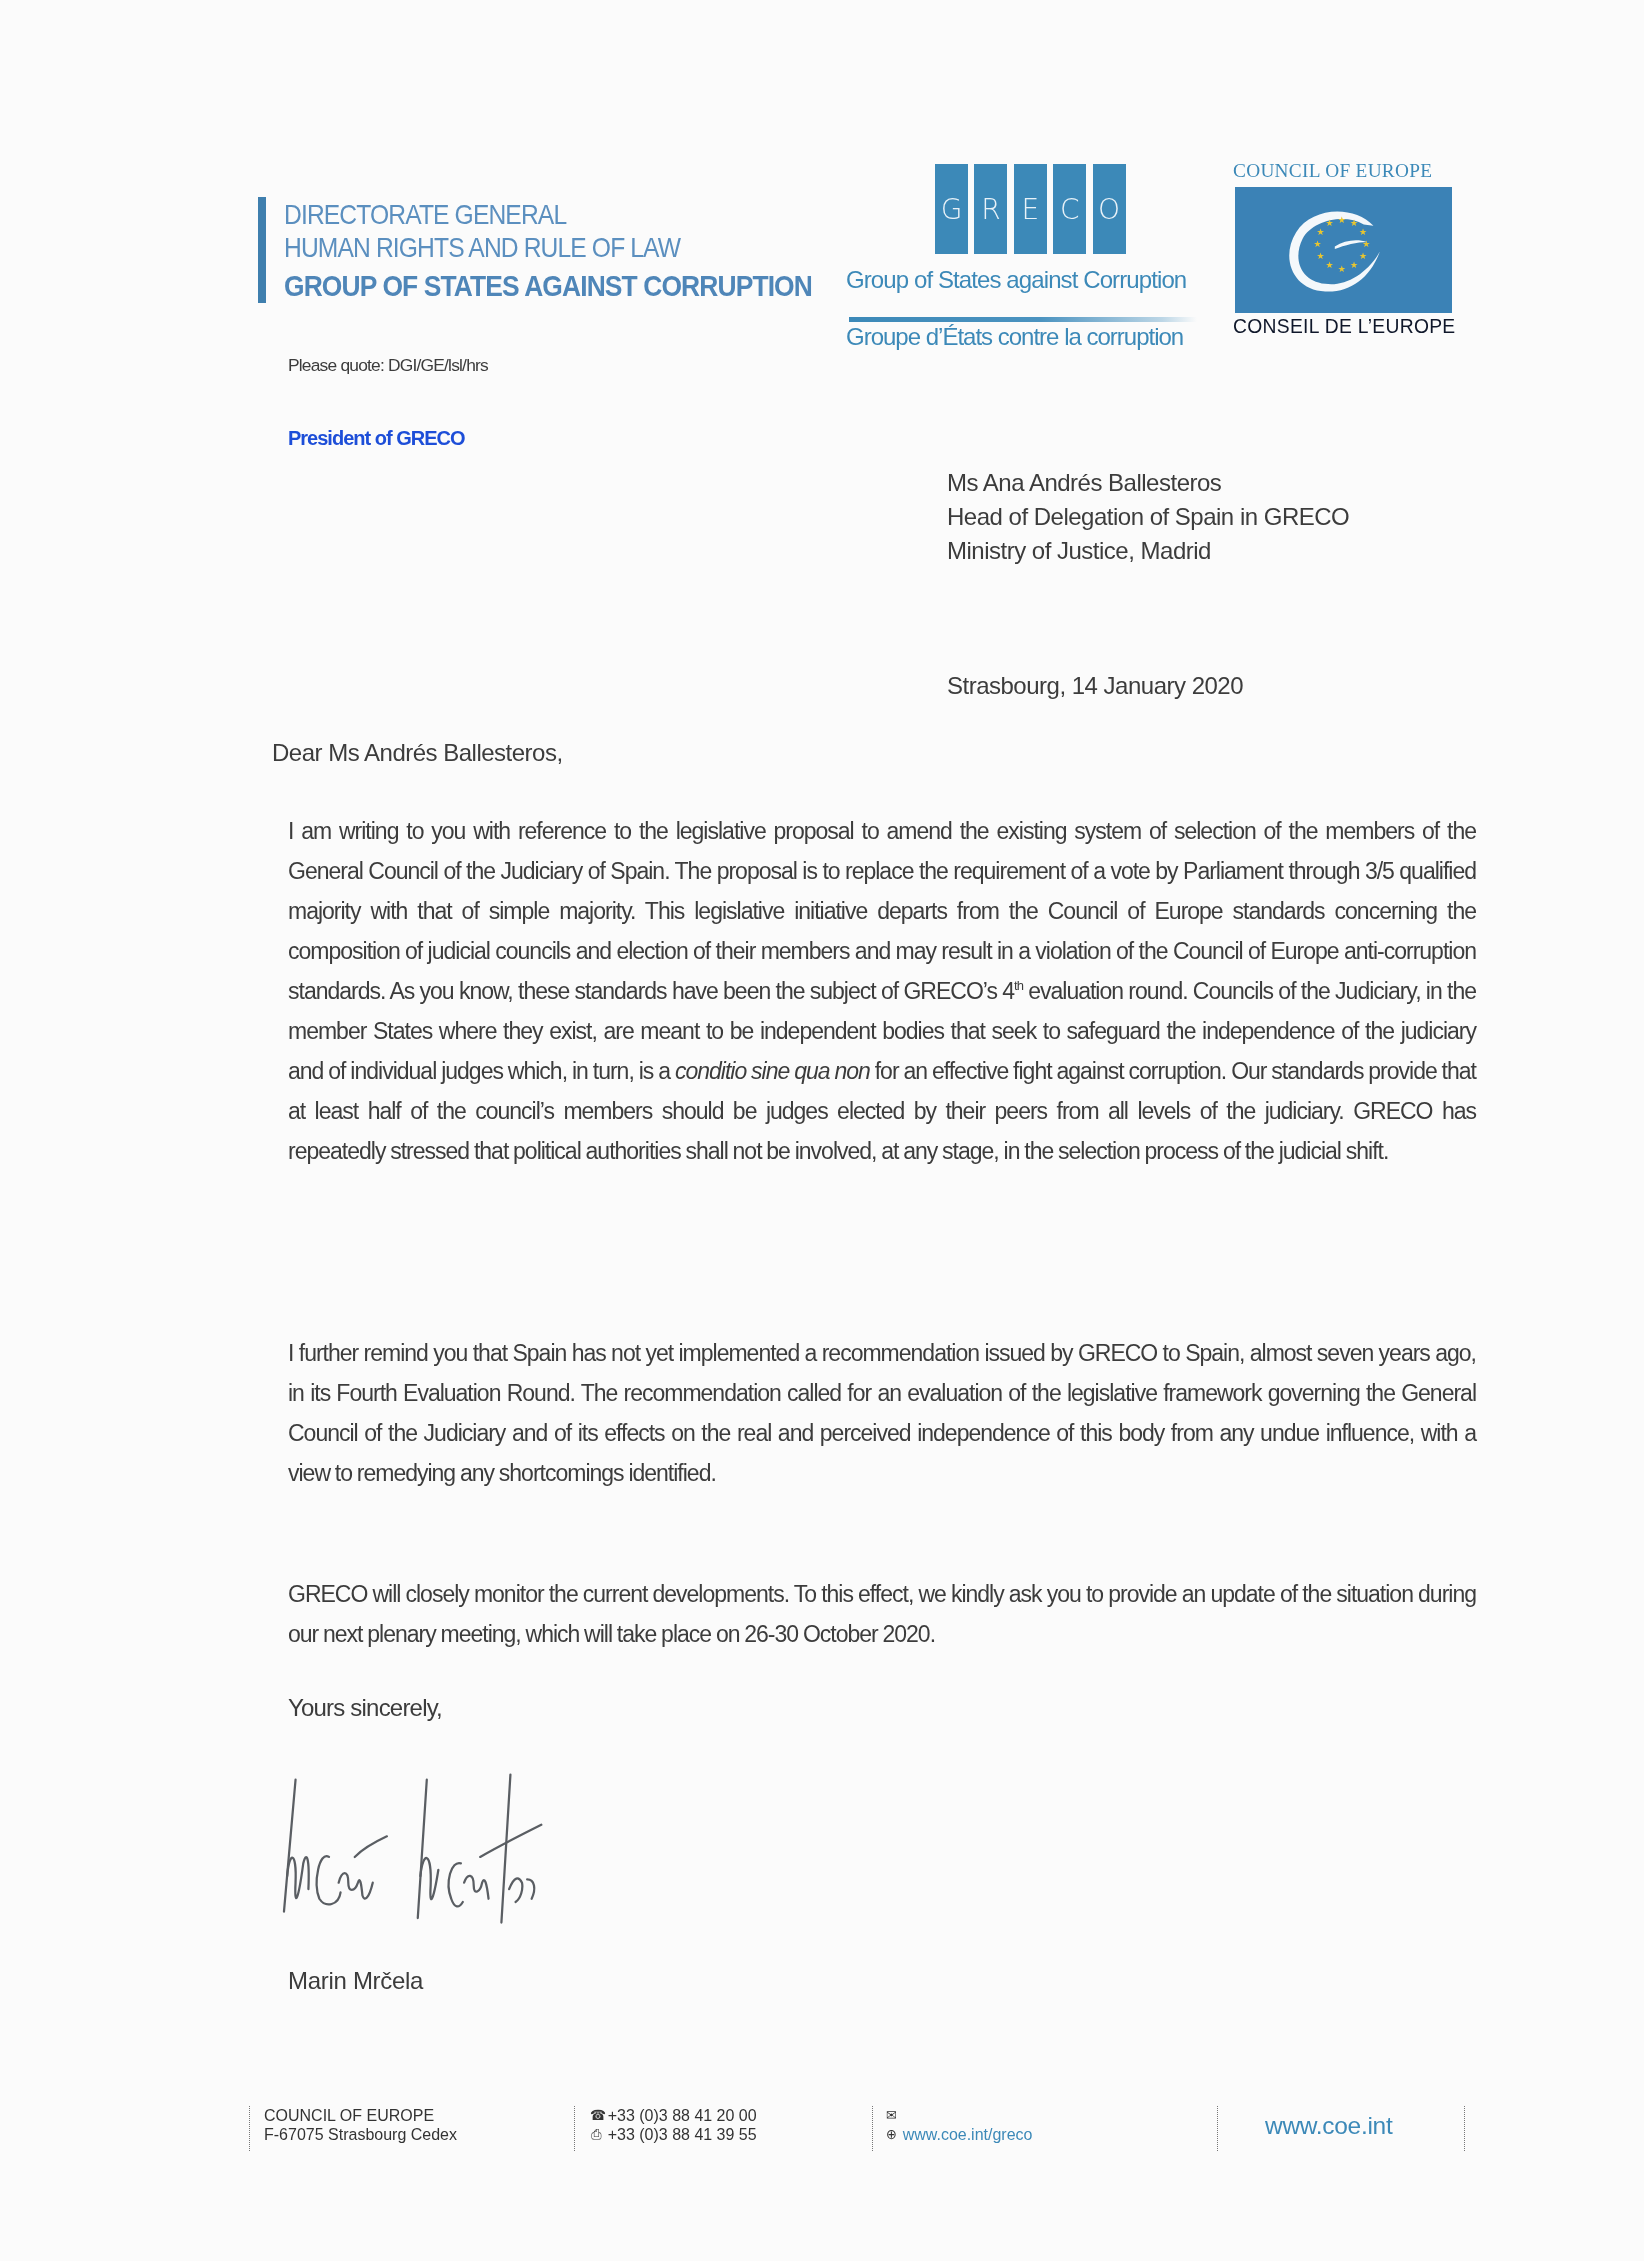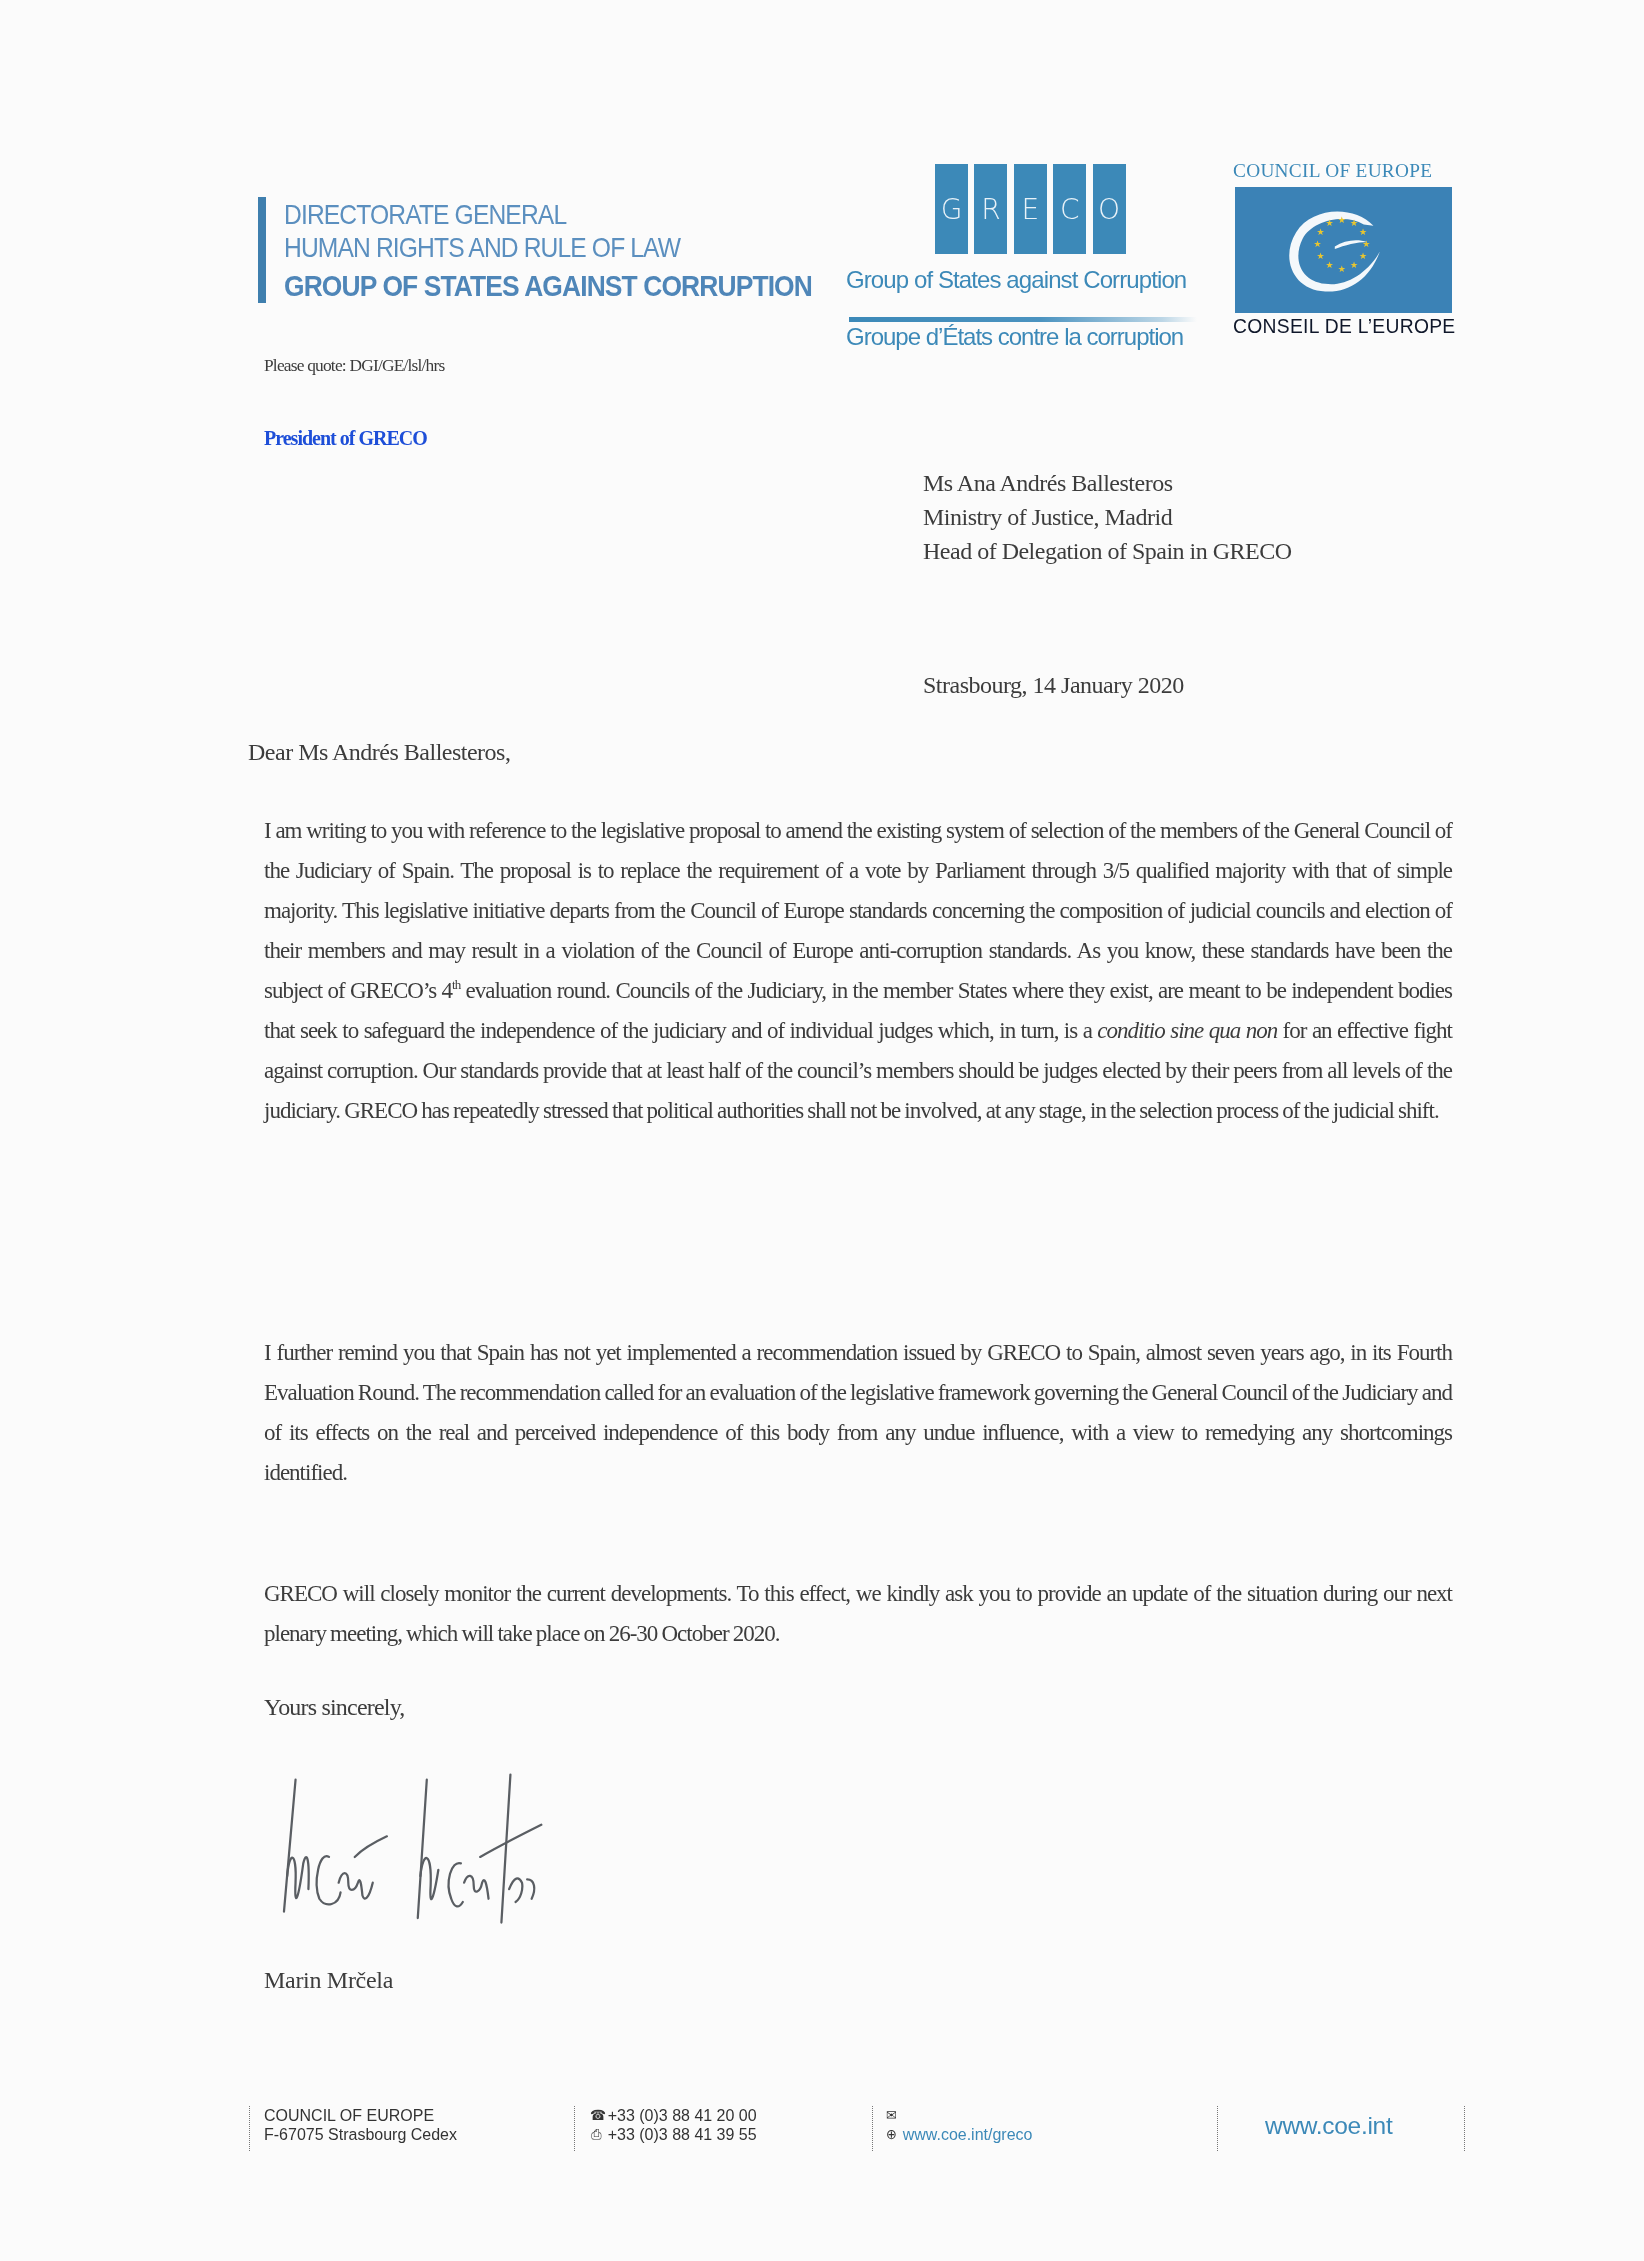--- a/index.html
+++ b/index.html
@@ -28,21 +28,21 @@
     .greco-rule { left: 849px; top: 317px; width: 348px; height: 4.5px; background: linear-gradient(90deg, #3c89b8 0%, #4b93c0 55%, #bcd6e6 90%, #fbfbfb 100%); }
     .greco-fr { left: 846px; top: 309px; color: #3c89b8; font-size: 24px; letter-spacing: -1px; white-space: nowrap; }
     .greco-fr-text { position: absolute; top: 14px; }
 
     
     .coe-top { left: 1233px; top: 160px; color: #3c89b8; font-family: "Liberation Serif", serif; font-size: 19.3px; letter-spacing: 0.3px; white-space: nowrap; }
     .coe-flag { left: 1235px; top: 187px; width: 217px; height: 126px; background: #3b82b6; }
     .coe-bot { left: 1233px; top: 316px; color: #0f172a; font-family: Liberation Sans, sans-serif; font-size: 19.3px; letter-spacing: 0.3px; white-space: nowrap; }
 
     
-    .txt { font-family: Liberation Serif, serif; color: #3c3c3c; }
+    .txt { font-family: Liberation Sans, sans-serif; color: #3c3c3c; margin-left: 24px; }
     .quote { left: 264px; top: 355px; font-size: 17.4px; letter-spacing: -0.8px; }
     .president { left: 264px; top: 427px; font-size: 20px; font-weight: bold; letter-spacing: -1px; color: #1d4ed8; }
     .addressee { left: 923px; top: 466px; font-size: 24px; line-height: 34px; letter-spacing: -0.5px; }
     .date { left: 923px; top: 672px; font-size: 24px; letter-spacing: -0.5px; }
     .salutation { left: 248px; top: 739px; font-size: 24px; letter-spacing: -0.5px; }
 
     .body-para { left: 264px; width: 1188px; font-size: 23px; line-height: 40px; text-align: justify; letter-spacing: -1px; word-spacing: -0.6px; }
     .p1 { top: 811px; }
     .p2 { top: 1333px; }
     .p3 { top: 1574px; }
@@ -105,22 +105,22 @@
     </g>
   </svg>
 </div>
 <div class="abs coe-bot">CONSEIL DE L’EUROPE</div>
 
 <div class="abs txt quote">Please quote: DGI/GE/lsl/hrs</div>
 <div class="abs txt president">President of GRECO</div>
 
 <div class="abs txt addressee">
   <div>Ms Ana Andrés Ballesteros</div>
+  <div>Head of Delegation of Spain in GRECO</div>
   <div>Ministry of Justice, Madrid</div>
-  <div>Head of Delegation of Spain in GRECO</div>
 </div>
 
 <div class="abs txt date">Strasbourg, 14 January 2020</div>
 <div class="abs txt salutation">Dear Ms Andrés Ballesteros,</div>
 
 <div class="abs txt body-para p1"><span>I am writing to you with reference to the legislative proposal to amend the existing system of selection of the members of the General Council of the Judiciary of Spain. The proposal is to replace the requirement of a vote by Parliament through 3/5 qualified majority with that of simple majority. This legislative initiative departs from the Council of Europe standards concerning the composition of judicial councils and election of their members and may result in a violation of the Council of Europe anti-corruption standards. As you know, these standards have been the subject of GRECO’s 4</span><sup>th</sup><span> evaluation round. Councils of the Judiciary, in the member States where they exist, are meant to be independent bodies that seek to safeguard the independence of the judiciary and of individual judges which, in turn, is a </span><em>conditio sine qua non</em><span> for an effective fight against corruption. Our standards provide that at least half of the council’s members should be judges elected by their peers from all levels of the judiciary. GRECO has repeatedly stressed that political authorities shall not be involved, at any stage, in the selection process of the judicial shift.</span></div>
 
 <div class="abs txt body-para p2">I further remind you that Spain has not yet implemented a recommendation issued by GRECO to Spain, almost seven years ago, in its Fourth Evaluation Round. The recommendation called for an evaluation of the legislative framework governing the General Council of the Judiciary and of its effects on the real and perceived independence of this body from any undue influence, with a view to remedying any shortcomings identified.</div>
 <div class="abs txt body-para p3">GRECO will closely monitor the current developments. To this effect, we kindly ask you to provide an update of the situation during our next plenary meeting, which will take place on 26-30 October 2020.</div>
 

